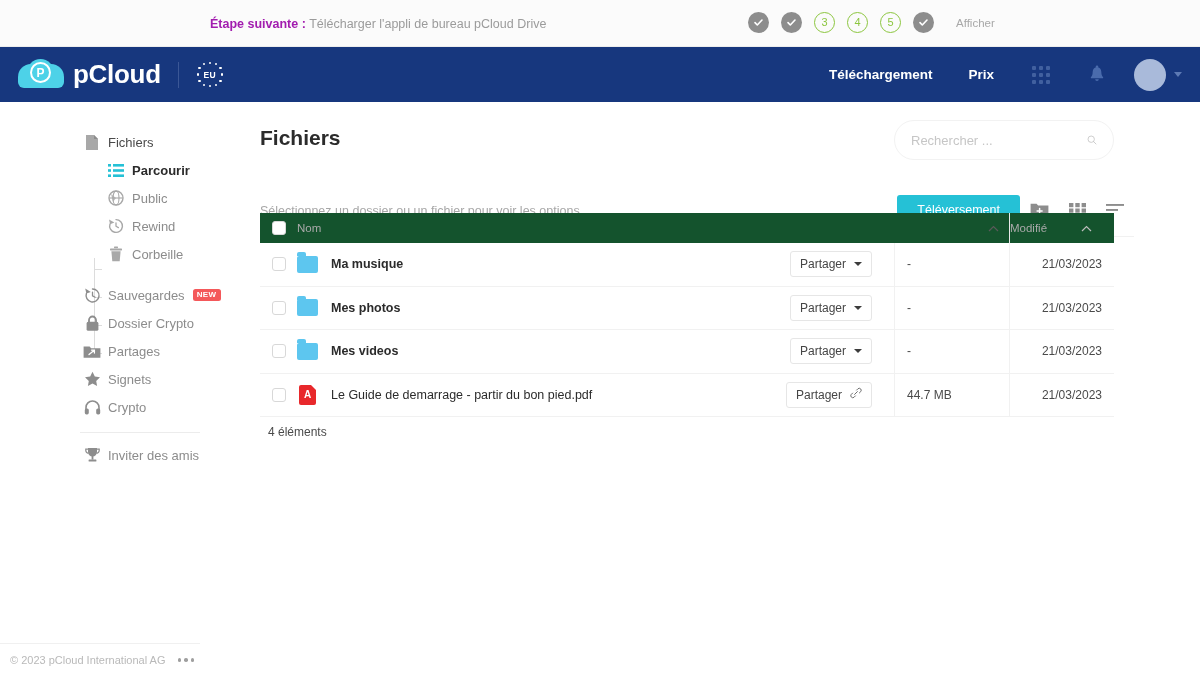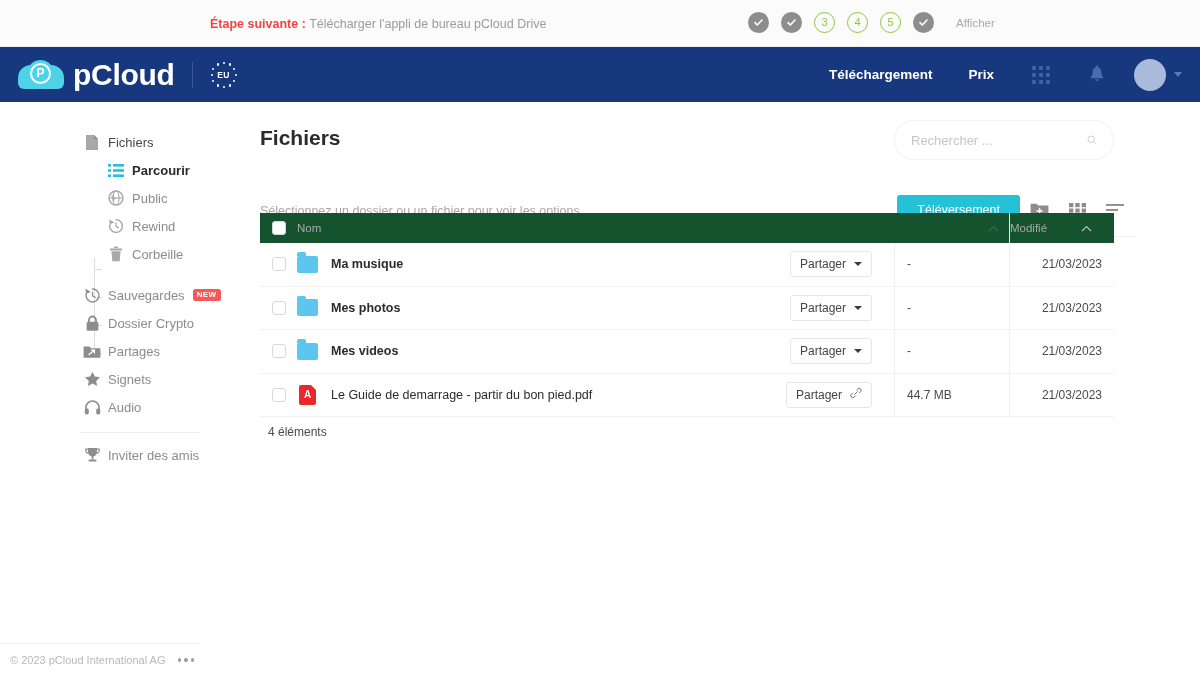--- a/index.html
+++ b/index.html
@@ -15,21 +15,21 @@
     position: absolute; top: 0; left: 0;
     width: 1200px; height: 47px;
     background: #fbfbfb;
     border-bottom: 1px solid #ededed;
     display: flex; align-items: center;
   }
   .onboard-text {
     position: absolute; left: 210px; top: 17px;
     font-size: 12.5px; white-space: nowrap;
   }
-  .onboard-text .lead { color: #ef4444; font-weight: bold; }
+  .onboard-text .lead { color: #a21caf; font-weight: bold; }
   .onboard-text .rest { color: #9b9b9b; }
   .steps {
     position: absolute; left: 748px; top: 12px;
     display: flex; align-items: center; gap: 12px;
   }
   .step {
     width: 21px; height: 21px; border-radius: 50%;
     display: flex; align-items: center; justify-content: center;
     font-size: 11px; line-height: 1;
   }
@@ -63,21 +63,21 @@
   }
   .logo-p {
     position: absolute; left: 12px; top: 4px;
     width: 21px; height: 21px; border-radius: 50%;
     border: 2.5px solid #ffffff;
     display: flex; align-items: center; justify-content: center;
     color: #ffffff; font-size: 12px; font-weight: bold; line-height: 1;
   }
   .brand-name {
     margin-left: 9px; color: #ffffff;
-    font-size: 30px; font-weight: bold; letter-spacing: -0.3px;
+    font-size: 26px; font-weight: bold; letter-spacing: -0.3px;
   }
   .brand-div {
     width: 1px; height: 26px; background: #3b5796; margin: 0 17px;
   }
   .eu-badge {
     position: relative; width: 28px; height: 28px;
     display: flex; align-items: center; justify-content: center;
   }
   .eu-badge .eutxt {
     color: #ffffff; font-size: 8.5px; font-weight: bold; letter-spacing: 0.3px;
@@ -465,21 +465,21 @@
   </div>
 
   <div class="side-item">
     <span class="ico">
       <svg width="17" height="16" viewBox="0 0 17 16">
         <path d="M2 11V8.5a6.5 6.5 0 0 1 13 0V11" fill="none" stroke="#8d8d8d" stroke-width="1.6" stroke-linecap="round"></path>
         <rect x="0.8" y="9.4" width="4" height="6" rx="1.6" fill="#8d8d8d"></rect>
         <rect x="12.2" y="9.4" width="4" height="6" rx="1.6" fill="#8d8d8d"></rect>
       </svg>
     </span>
-    <span class="lbl">Audio</span>
+    <span class="lbl">Crypto</span>
   </div>
 
   <div class="side-divider" style="top:330px"></div>
   <div class="side-gap"></div>
 
   <div class="side-item" style="margin-top:6px">
     <span class="ico">
       <svg width="17" height="17" viewBox="0 0 17 17">
         <path d="M4 1h9v4a4.5 4.5 0 0 1-9 0z" fill="#8d8d8d"></path>
         <path d="M4 2.2H1.8v1.4A2.8 2.8 0 0 0 4.4 6.3 M13 2.2h2.2v1.4a2.8 2.8 0 0 1-2.6 2.7" fill="none" stroke="#8d8d8d" stroke-width="1.2"></path>

